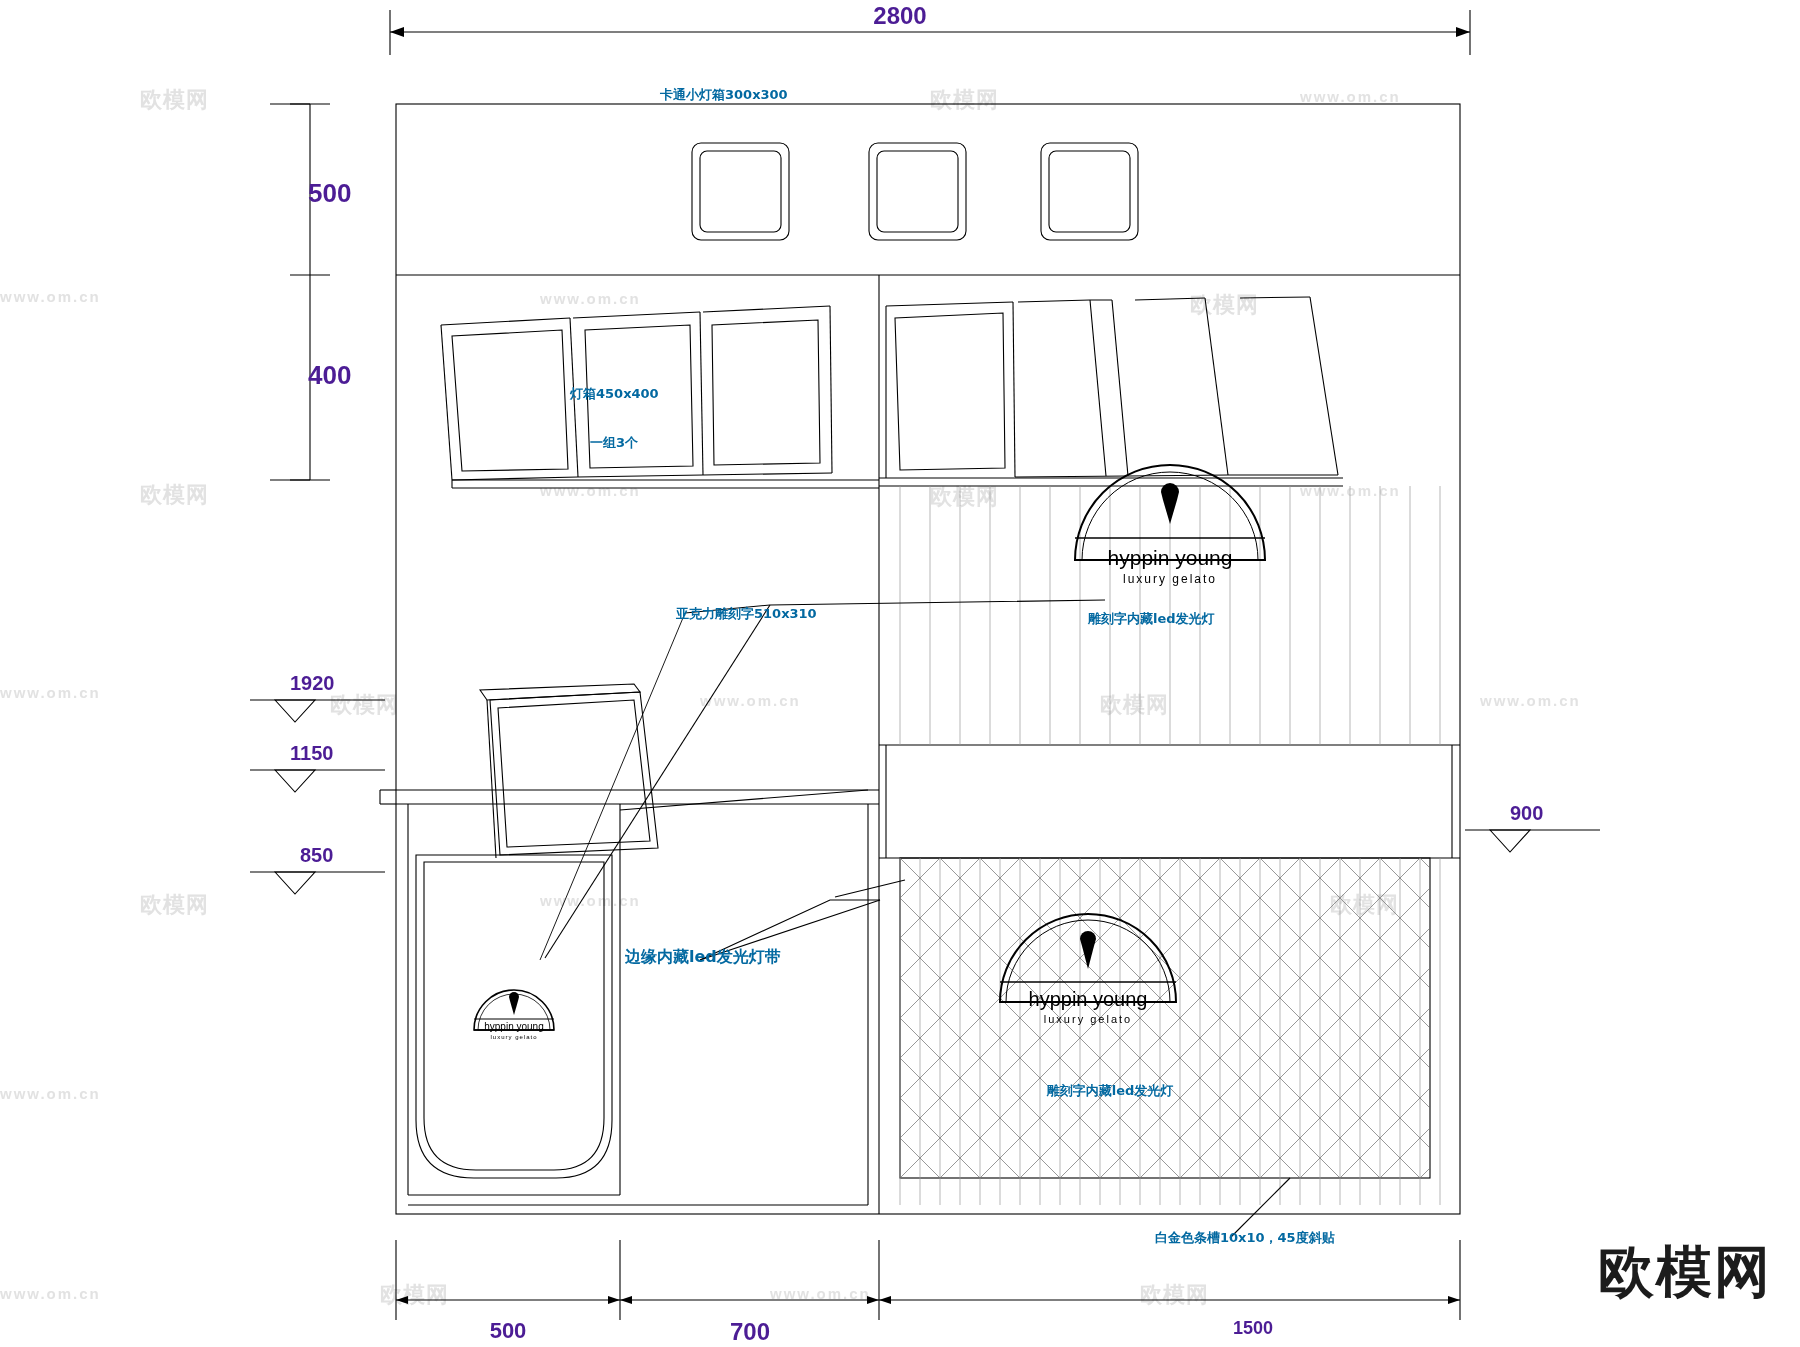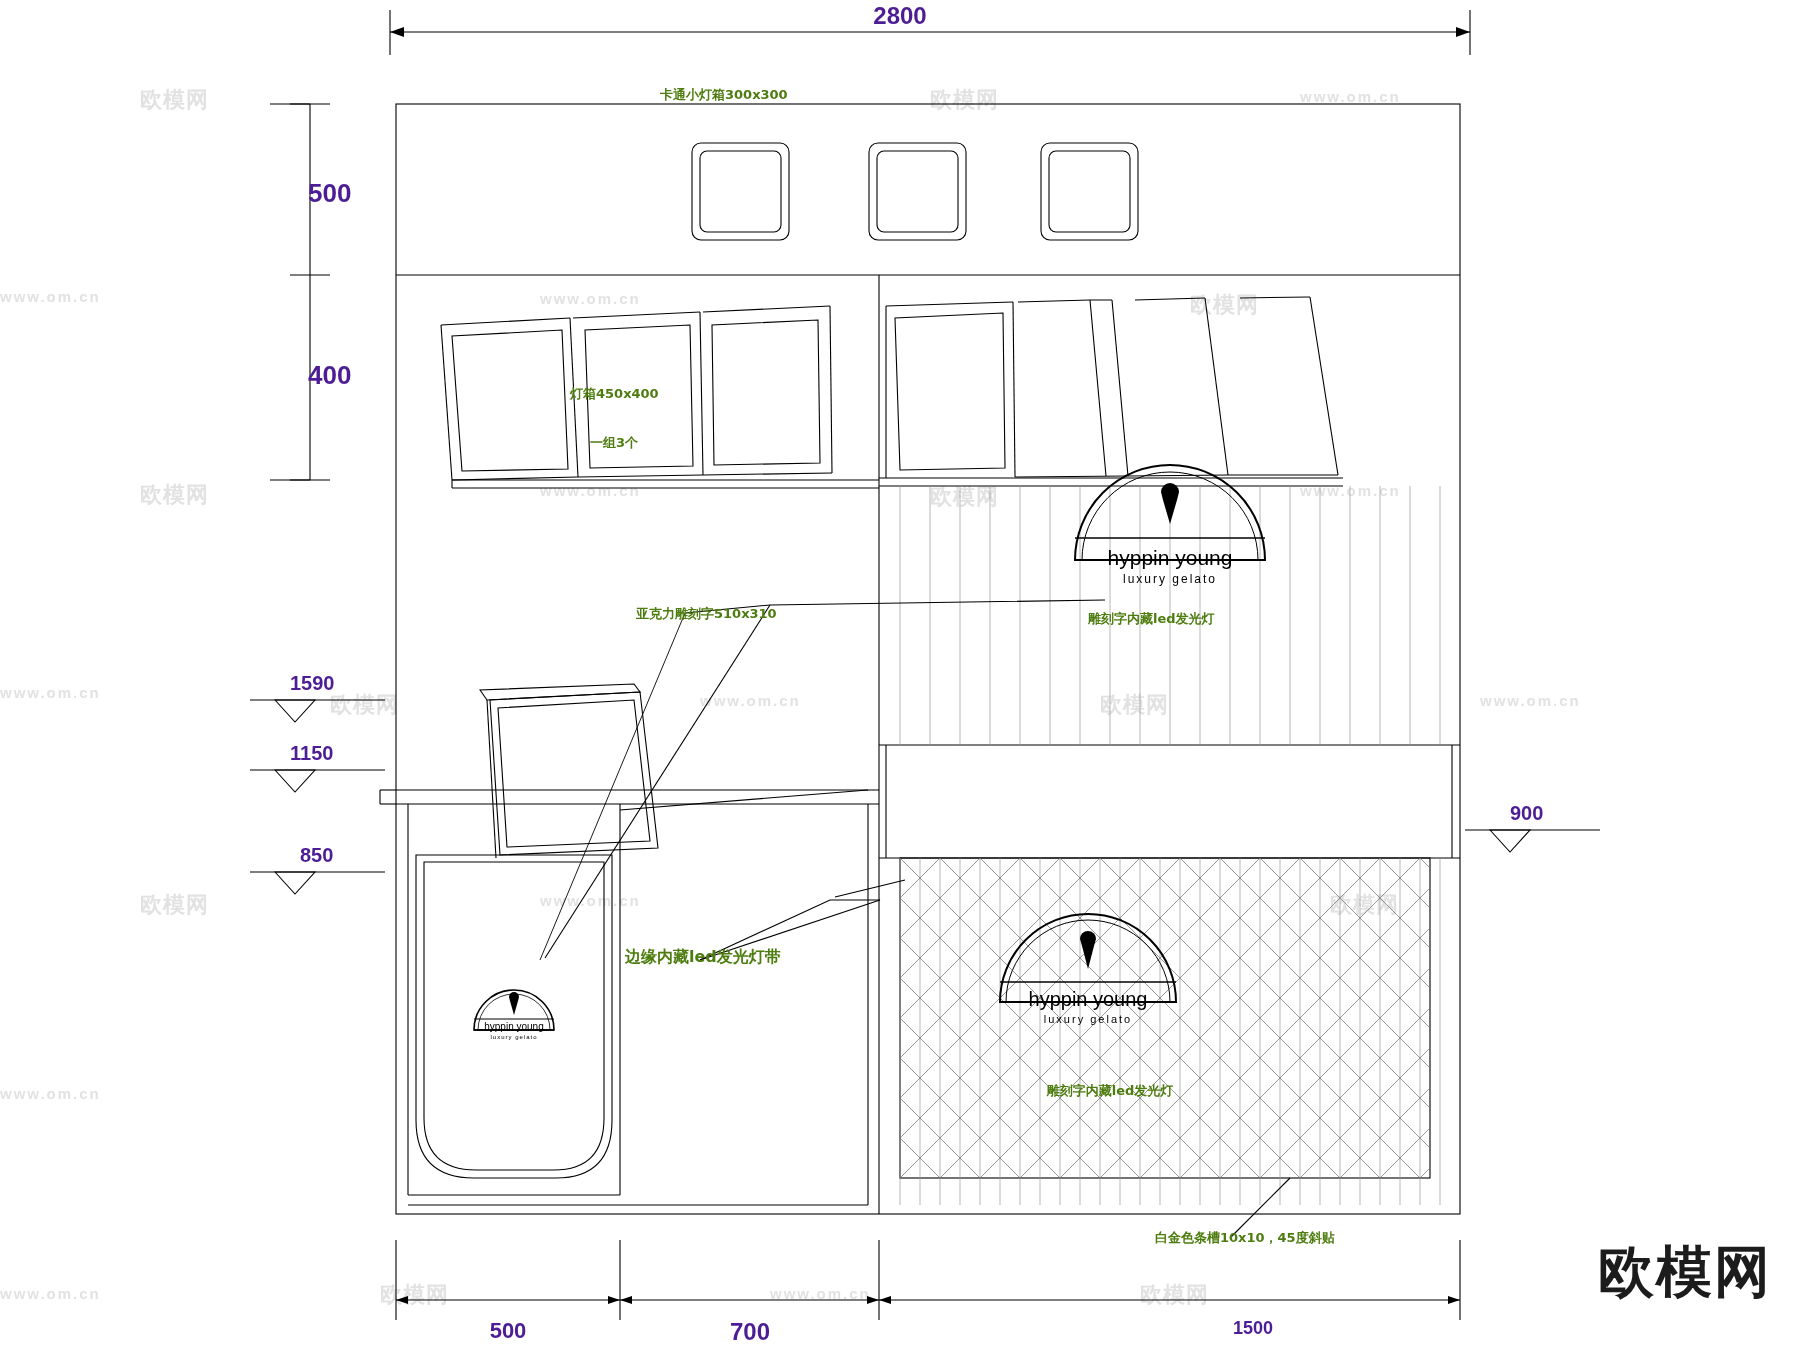--- a/index.html
+++ b/index.html
@@ -47,21 +47,21 @@
     font-family: "Liberation Sans", sans-serif;
     font-weight: bold;
     color: #4c1d95;
     white-space: nowrap;
   }
   .anno {
     position: absolute;
     font-family: "DejaVu Sans", sans-serif;
     font-size: 13px;
     font-weight: bold;
-    color: #4d7c0f;
+    color: #0369a1;
     white-space: nowrap;
   }
   svg { position: absolute; left: 0; top: 0; }
   .brandtxt {
     font-family: "Liberation Sans", sans-serif;
     font-weight: normal;
   }
 </style>
 </head>
 <body>
@@ -360,32 +360,32 @@
   <div class="brandtxt" style="position:absolute; left:1088px; top:988px; transform:translateX(-50%); font-size:20px; color:#000;">hyppin young</div>
   <div class="brandtxt" style="position:absolute; left:1088px; top:1013px; transform:translateX(-50%); font-size:11px; letter-spacing:2px; color:#000;">luxury  gelato</div>
 
   <div class="brandtxt" style="position:absolute; left:514px; top:1021px; transform:translateX(-50%); font-size:10px; color:#000;">hyppin young</div>
   <div class="brandtxt" style="position:absolute; left:514px; top:1034px; transform:translateX(-50%); font-size:6px; letter-spacing:1px; color:#000;">luxury  gelato</div>
 
   <div class="dimtext" style="left:900px; top:2px; transform:translateX(-50%); font-size:24px;">2800</div>
   <div class="dimtext" style="left:308px; top:178px; font-size:26px;">500</div>
   <div class="dimtext" style="left:308px; top:360px; font-size:26px;">400</div>
 
-  <div class="dimtext" style="left:290px; top:672px; font-size:20px;">1590</div>
+  <div class="dimtext" style="left:290px; top:672px; font-size:20px;">1920</div>
   <div class="dimtext" style="left:290px; top:742px; font-size:20px;">1150</div>
   <div class="dimtext" style="left:300px; top:844px; font-size:20px;">850</div>
   <div class="dimtext" style="left:1510px; top:802px; font-size:20px;">900</div>
 
   <div class="dimtext" style="left:508px; top:1318px; transform:translateX(-50%); font-size:22px;">500</div>
   <div class="dimtext" style="left:750px; top:1318px; transform:translateX(-50%); font-size:24px;">700</div>
   <div class="dimtext" style="left:1206px; top:1318px; transform:translateX(-50%); font-size:18px;margin-left:47px;">1500</div>
 
   <div class="anno" style="left:660px; top:86px;">卡通小灯箱300x300</div>
   <div class="anno" style="left:570px; top:385px;">灯箱450x400</div>
   <div class="anno" style="left:590px; top:406px;margin-top:28px;">一组3个</div>
-  <div class="anno" style="left:636px; top:605px;text-align:center;">亚克力雕刻字510x310</div>
+  <div class="anno" style="left:676px; top:605px;text-align:center;">亚克力雕刻字510x310</div>
   <div class="anno" style="left:1088px; top:610px;">雕刻字内藏led发光灯</div>
   <div class="anno" style="left:1110px; top:1082px; transform:translateX(-50%);">雕刻字内藏led发光灯</div>
   <div class="anno" style="left:625px; top:947px; font-size:16px;">边缘内藏led发光灯带</div>
   <div class="anno" style="left:1155px; top:1229px;">白金色条槽10x10，45度斜贴</div>
 
   <div class="logo-badge">欧模网</div>
 </div>
 
 </body></html>

